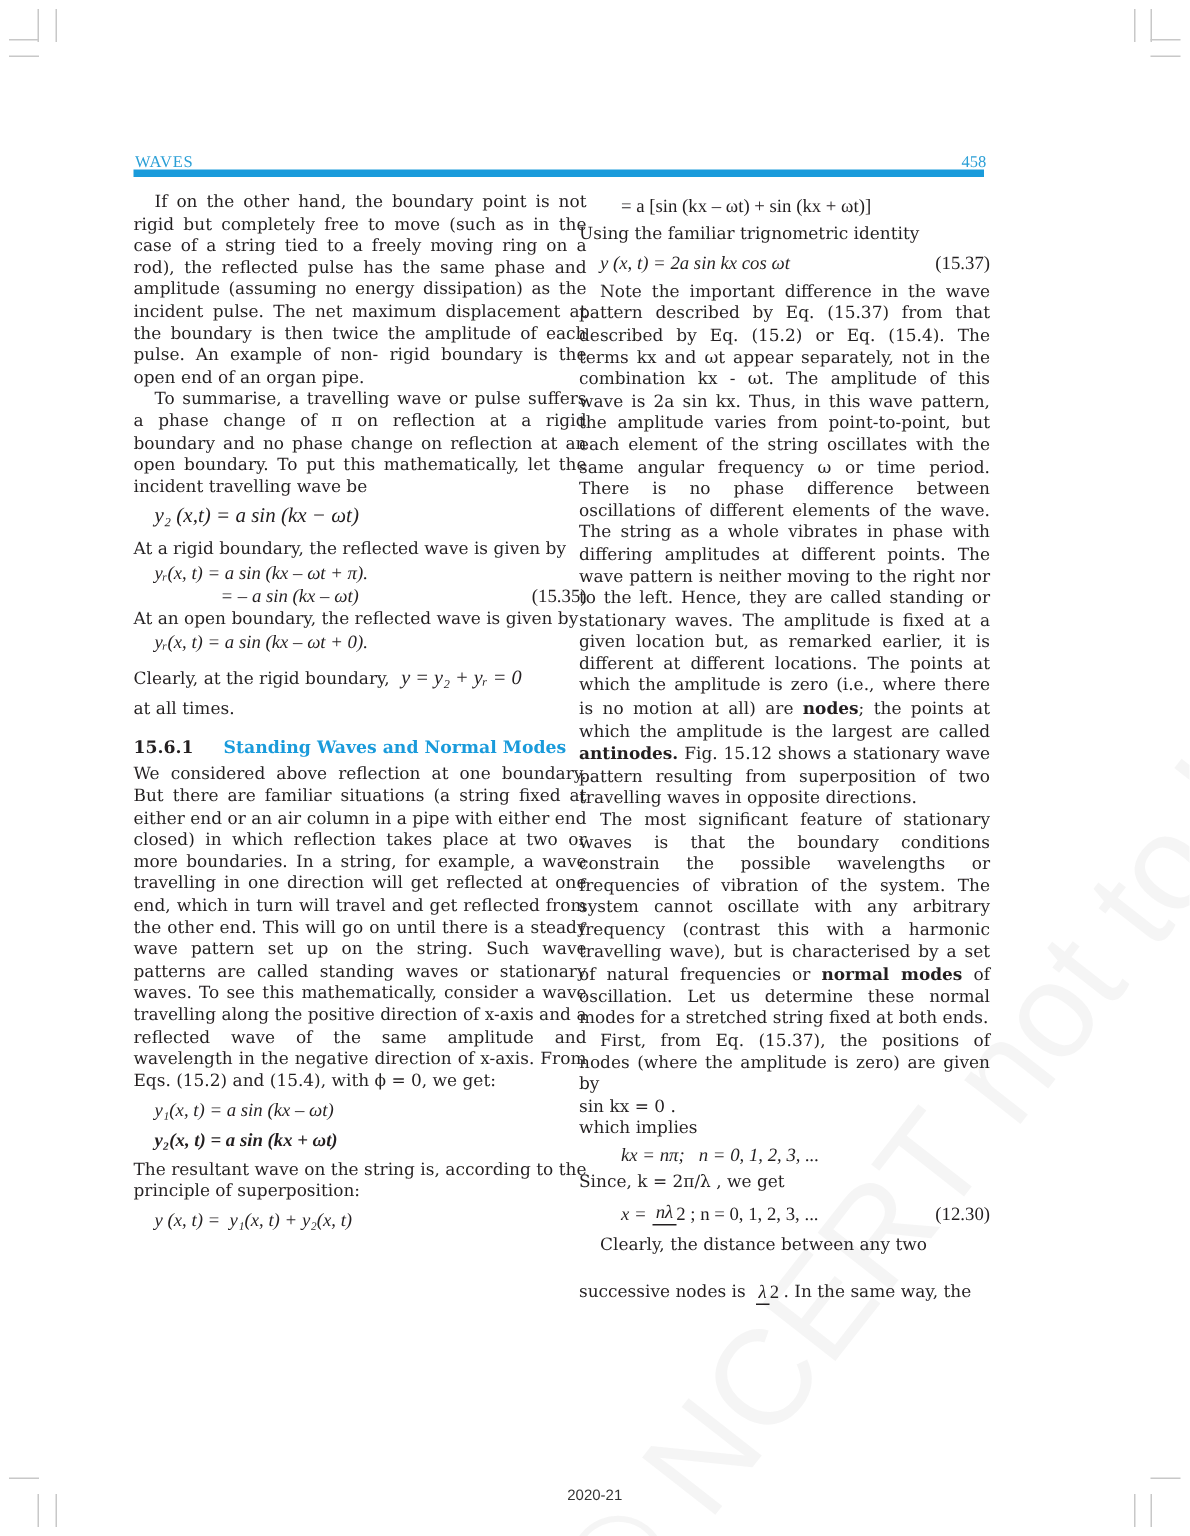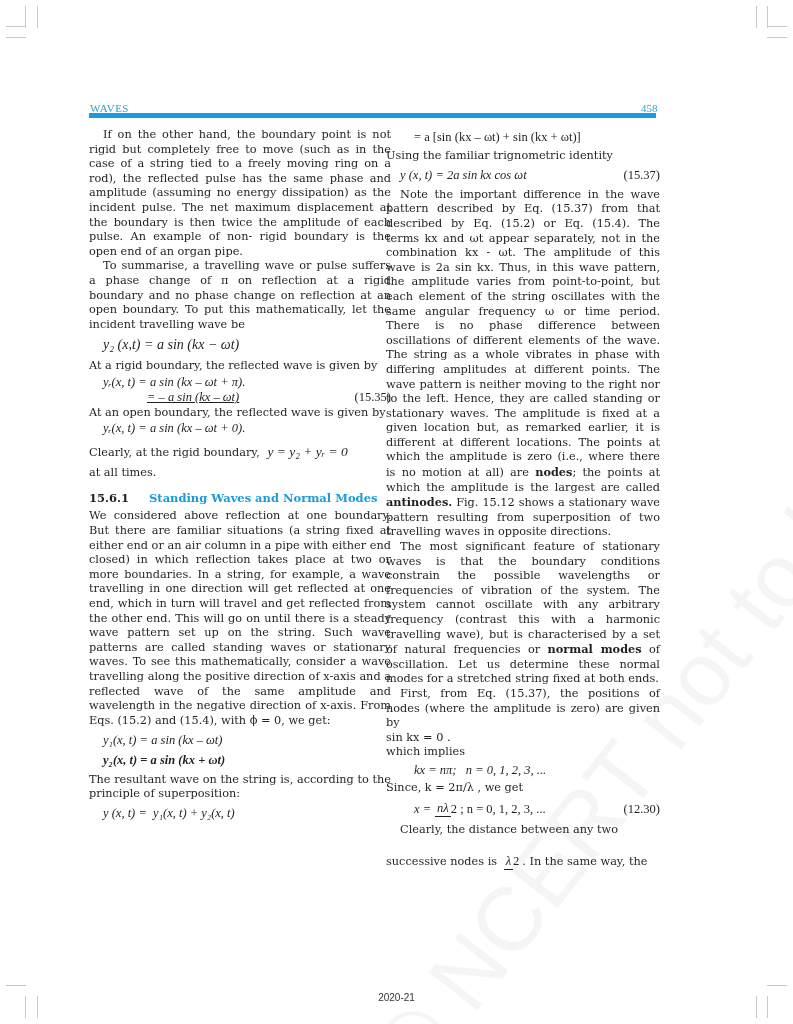--- a/index.html
+++ b/index.html
@@ -61,21 +61,21 @@
   <p class="ind">If on the other hand, the boundary point is not rigid but completely free to move (such as in the case of a string tied to a freely moving ring on a rod), the reflected pulse has the same phase and amplitude (assuming no energy dissipation) as the incident pulse. The net maximum displacement at the boundary is then twice the amplitude of each pulse. An example of non- rigid boundary is the open end of an organ pipe.</p>
   <p class="ind">To summarise, a travelling wave or pulse suffers a phase change of π on reflection at a rigid boundary and no phase change on reflection at an open boundary. To put this mathematically, let the incident travelling wave be</p>
   <div class="eq" style="margin:6px 0;">
     <span class="lhs" style="font-style:italic;font-size:14px;">y₂ (x,t) = a sin (kx − ωt)</span>
   </div>
   <p>At a rigid boundary, the reflected wave is given by</p>
   <div class="eq" style="margin:1px 0;">
     <span class="lhs" style="font-style:italic;">yᵣ(x, t) = a sin (kx – ωt + π).</span>
   </div>
   <div class="eq" style="margin:1px 0;">
-    <span class="lhs2" style="font-style:italic;text-decoration:underline;">= – a sin (kx – ωt)</span>
+    <span class="lhs2" style="font-style:italic;">= – a sin (kx – ωt)</span>
     <span class="num">(15.35)</span>
   </div>
   <p>At an open boundary, the reflected wave is given by</p>
   <div class="eq" style="margin:1px 0;">
     <span class="lhs" style="font-style:italic;">yᵣ(x, t) = a sin (kx – ωt + 0).</span>
   </div>
   <p style="margin-top:6px;line-height:20px;">
     <span>Clearly, at the rigid boundary,</span>
     <span style="font-style:italic;font-family:'Liberation Serif',serif;font-size:13.5px;margin-left:4px;">y = y₂ + yᵣ = 0</span>
   </p>

